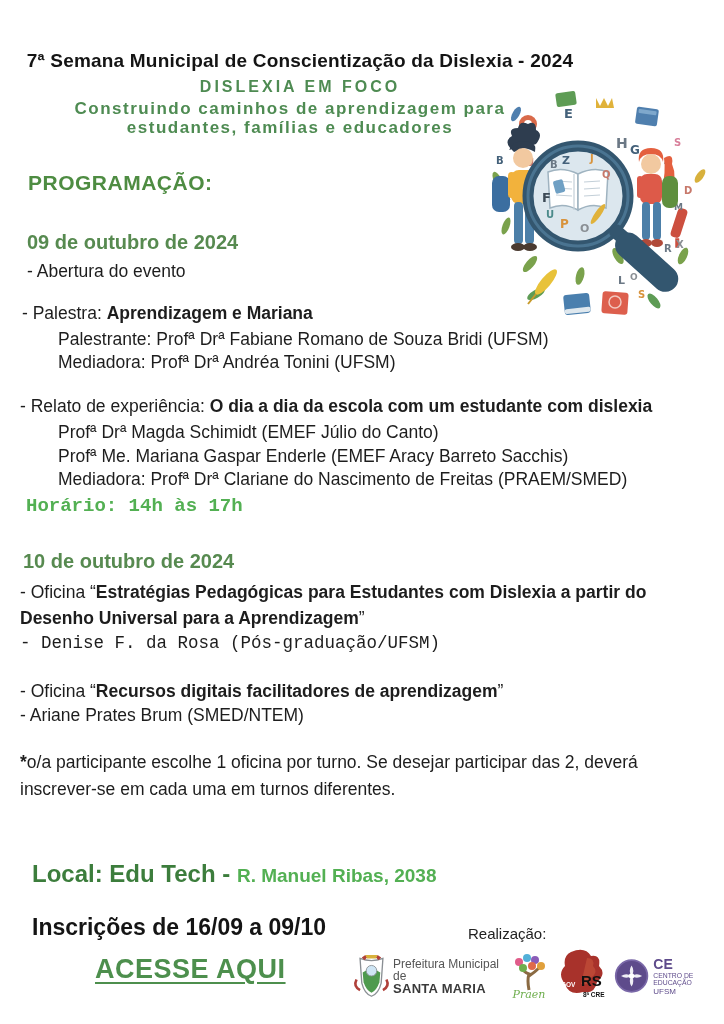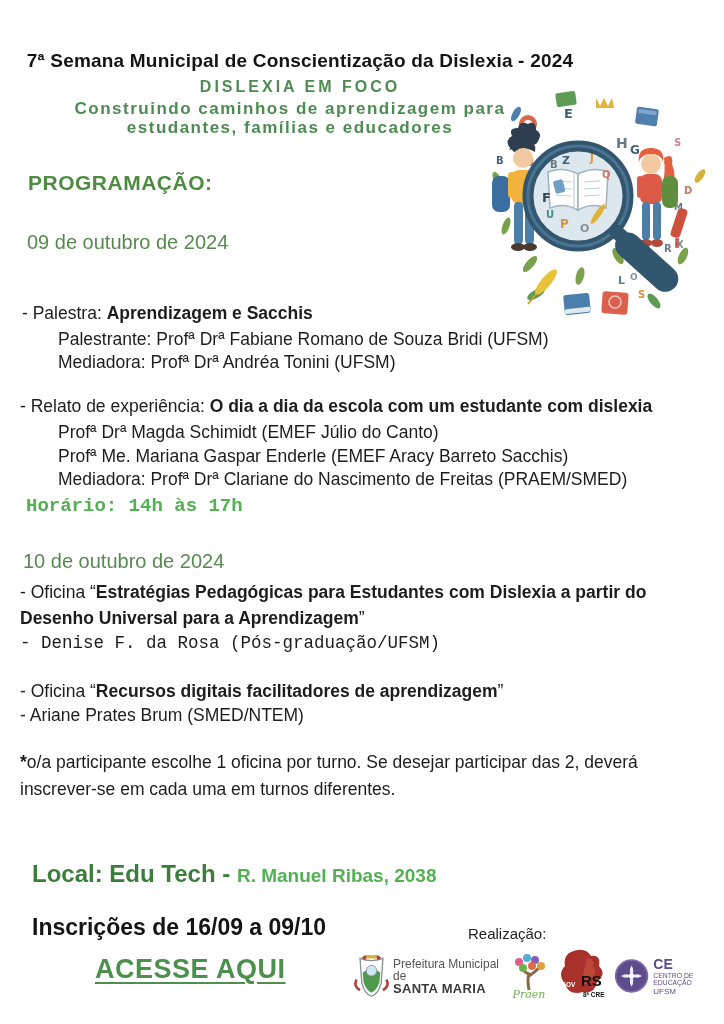--- a/index.html
+++ b/index.html
@@ -7,21 +7,21 @@
   body { font-family:"Liberation Sans", sans-serif; }
   .page { position:relative; width:724px; height:1024px; background:#ffffff; overflow:hidden; margin:0 auto; }
   .abs { position:absolute; }
 
   .title { left:0; top:50px; width:600px; text-align:center; font-weight:bold; font-size:19px; color:#141414; letter-spacing:0.2px; }
   .focus { left:0; top:78px; width:600px; text-align:center; font-weight:bold; font-size:16px; color:#4e8b52; letter-spacing:3px; }
   .tagline { left:0; width:580px; text-align:center; font-weight:bold; font-size:17px; color:#4e8b52; letter-spacing:1.5px; }
   .tag1 { top:99px; } .tag2 { top:118px; }
 
   .prog-heading { top:171px; left:28px; font-size:21px; font-weight:bold; color:#4e8c42; letter-spacing:0.5px; }
-  .date { font-size:20px; font-weight:normal; color:#578a50; }
+  .date { font-size:20px; font-weight:bold; color:#578a50; }
   .date1 { top:231px; left:27px; }
   .date2 { top:550px; left:23px; }
 
   .body { font-size:17.5px; color:#1d1d1d; line-height:24px; }
   .indent { left:58px; }
   .horario { font-size:19px; font-weight:bold; color:#53b053; }
 
   .local-line { top:860px; left:32px; white-space:nowrap; }
   .local-main { font-size:24px; font-weight:bold; color:#3c7d3c;text-align:right; }
   .local-addr { font-size:19px; font-weight:bold; color:#53b053; }
@@ -160,22 +160,23 @@
         <text x="78" y="132" font-size="10" fill="#4a8a8a">U</text>
         <text x="134" y="92" font-size="10" fill="#c7786a">Q</text>
       </g>
       <rect x="86" y="94" width="10" height="13" rx="2" fill="#6fa0c4" transform="rotate(-15 91 100)"></rect>
     </g>
   </svg>
 
   <div class="abs prog-heading">PROGRAMAÇÃO:</div>
 
   <div class="abs date date1">09 de outubro de 2024</div>
-
-  <div class="abs body" style="top:301px; left:22px;"><span>- Palestra: </span><b>Aprendizagem e Sacchis</b></div>
+  <div class="abs body" style="top:259px; left:27px;">- Abertura do evento</div>
+
+  <div class="abs body" style="top:301px; left:22px;"><span>- Palestra: </span><b>Aprendizagem e Mariana</b></div>
   <div class="abs body indent" style="top:327px;">Palestrante: Profª Drª Fabiane Romano de Souza Bridi (UFSM)</div>
   <div class="abs body indent" style="top:350px;">Mediadora: Profª Drª Andréa Tonini (UFSM)</div>
 
   <div class="abs body" style="top:394px; left:20px; width:695px;"><span>- Relato de experiência: </span><b>O dia a dia da escola com um estudante com dislexia</b></div>
   <div class="abs body indent" style="top:420px;">Profª Drª Magda Schimidt (EMEF Júlio do Canto)</div>
   <div class="abs body indent" style="top:444px;">Profª Me. Mariana Gaspar Enderle (EMEF Aracy Barreto Sacchis)</div>
   <div class="abs body indent" style="top:467px;">Mediadora: Profª Drª Clariane do Nascimento de Freitas (PRAEM/SMED)</div>
 
   <div class="abs horario" style="top:495px; left:26px;font-family:Liberation Mono, monospace;">Horário: 14h às 17h</div>
 

